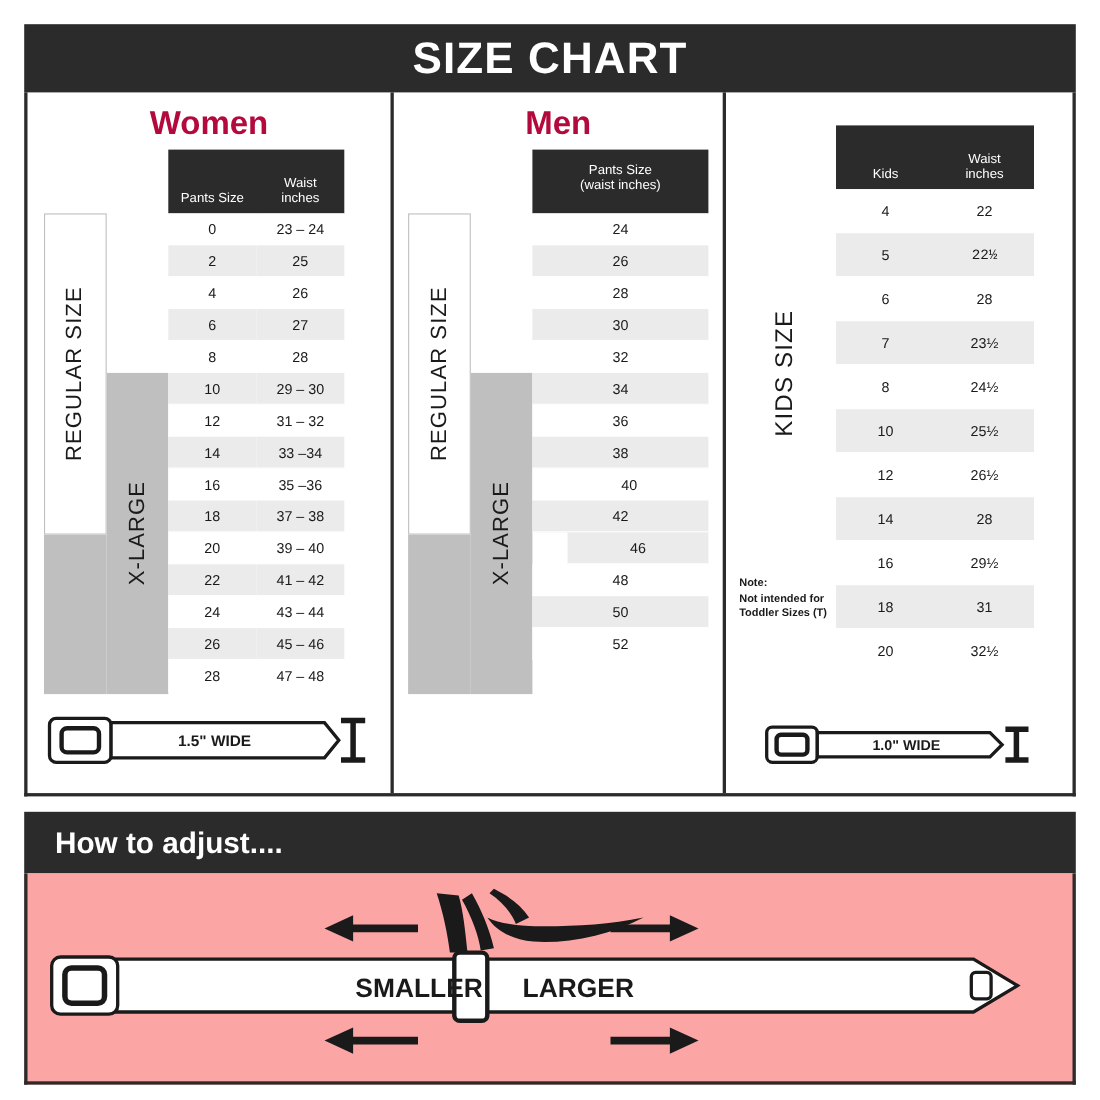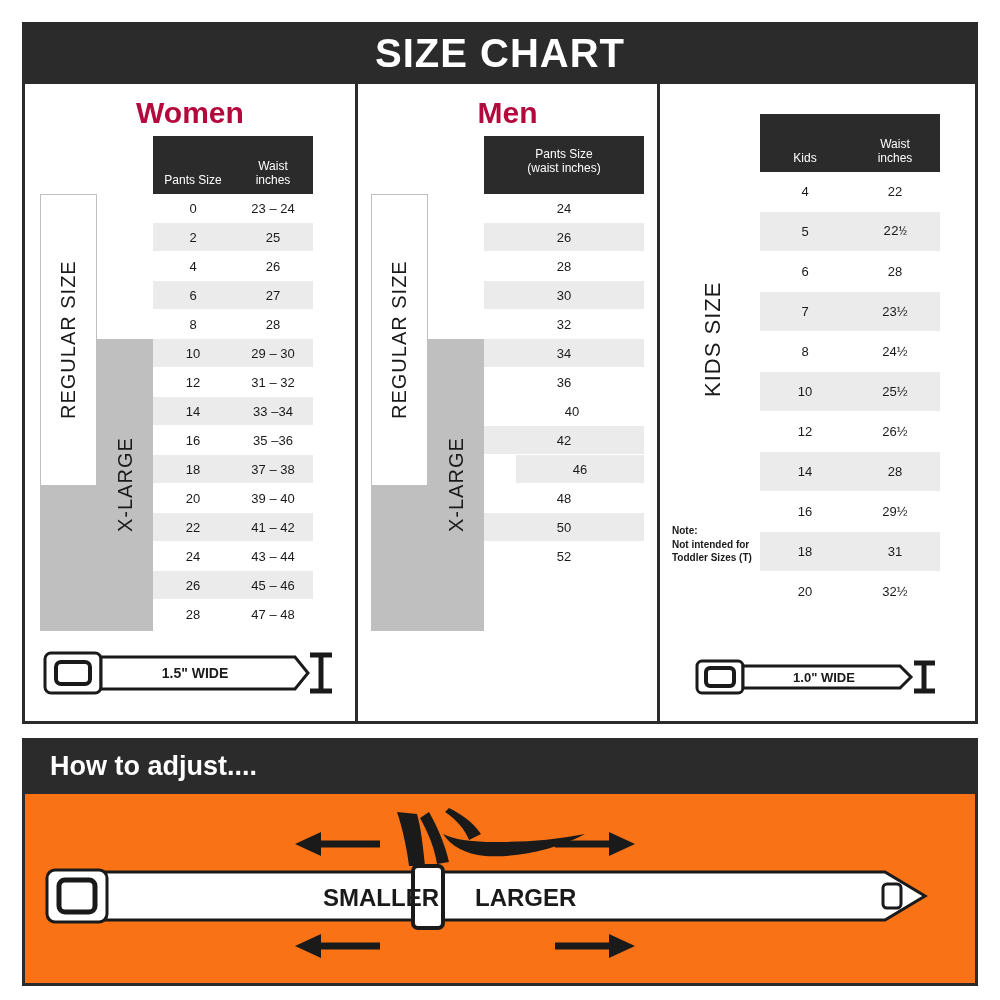--- a/index.html
+++ b/index.html
@@ -130,21 +130,21 @@
     font-weight: bold;
     box-sizing: border-box;
     margin-top: 14px;
   }
   .howto-body {
     border: 3px solid #2b2b2b;
     border-top: none;
     height: 192px;
     position: relative;
     box-sizing: border-box;
-    background: #f97316;
+    background: #fca5a5;
   }
   .note {
     position: absolute;
     font-size: 10px;
     font-weight: bold;
     line-height: 1.35;
   }
 </style>
 </head>
 <body>
@@ -278,20 +278,23 @@
                 <div class="cell alt" style="width: 160px; height: 29px;">30</div>
               </div>
               <div class="row" style="height: 29px;">
                 <div class="cell plain" style="width: 160px; height: 29px;">32</div>
               </div>
               <div class="row" style="height: 29px;">
                 <div class="cell alt" style="width: 160px; height: 29px;">34</div>
               </div>
               <div class="row" style="height: 29px;">
                 <div class="cell plain" style="width: 160px; height: 29px;">36</div>
+              </div>
+              <div class="row" style="height: 29px;">
+                <div class="cell alt" style="width: 160px; height: 29px;">38</div>
               </div>
               <div class="row" style="height: 29px;">
                 <div class="cell plain" style="width: 160px; height: 29px; padding-left: 16px;">40</div>
               </div>
               <div class="row" style="height: 29px;">
                 <div class="cell alt" style="width: 160px; height: 29px;">42</div>
               </div>
               <div class="row" style="height: 29px; margin-left: 32px;">
                 <div class="cell alt" style="width: 160px; height: 29px;">46</div>
               </div>

